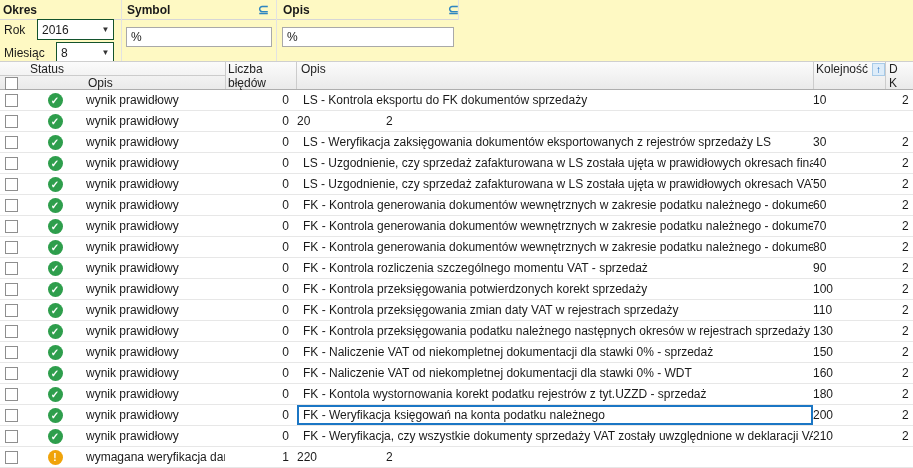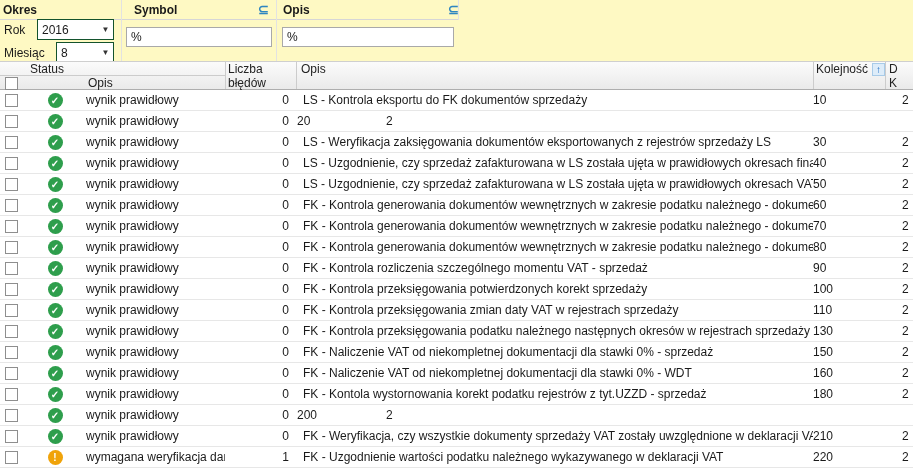--- a/index.html
+++ b/index.html
@@ -64,21 +64,21 @@
     <div class="combo" style="left:37px;top:19px;width:77px;">
       <span class="combo-value">2016</span>
       <span class="combo-arrow">▼</span>
     </div>
     <span class="plain" style="left:4px;top:46px;">Miesiąc</span>
     <div class="combo" style="left:56px;top:42px;width:58px;">
       <span class="combo-value">8</span>
       <span class="combo-arrow">▼</span>
     </div>
 
-    <span class="flabel" style="left:127px;top:3px;margin-left:7px;">Symbol</span>
+    <span class="flabel" style="left:127px;top:3px;">Symbol</span>
     <span class="filter-icon" style="left:258px;top:3px;">⊆</span>
     <div class="finput" style="left:126px;top:27px;width:146px;">
       <span>%</span>
     </div>
 
     <span class="flabel" style="left:283px;top:3px;">Opis</span>
     <span class="filter-icon" style="left:448px;top:3px;">⊆</span>
     <div class="finput" style="left:282px;top:27px;width:172px;">
       <span>%</span>
     </div>
@@ -300,20 +300,21 @@
   </div>
       <div class="grid-row">
     <div class="cell c-check">
           <span class="checkbox"></span>
         </div>
     <div class="cell c-status">
           <span class="status-icon ok">✓</span>
         </div>
     <div class="cell c-sopis">wynik prawidłowy</div>
     <div class="cell c-err">0</div>
+    <div class="cell c-opis selected">FK - Weryfikacja księgowań na konta podatku należnego</div>
     <div class="cell c-kol">200</div>
     <div class="cell c-cut">2</div>
   </div>
       <div class="grid-row">
     <div class="cell c-check">
           <span class="checkbox"></span>
         </div>
     <div class="cell c-status">
           <span class="status-icon ok">✓</span>
         </div>
@@ -325,18 +326,17 @@
   </div>
       <div class="grid-row">
     <div class="cell c-check">
           <span class="checkbox"></span>
         </div>
     <div class="cell c-status">
           <span class="status-icon warning">!</span>
         </div>
     <div class="cell c-sopis">wymagana weryfikacja danych</div>
     <div class="cell c-err">1</div>
-    <div class="cell c-opis">FK - Uzgodnienie wartości podatku należnego wykazywanego w deklaracji VAT</div>
     <div class="cell c-kol">220</div>
     <div class="cell c-cut">2</div>
   </div>
     </div>
 </div>
 
 </body></html>

